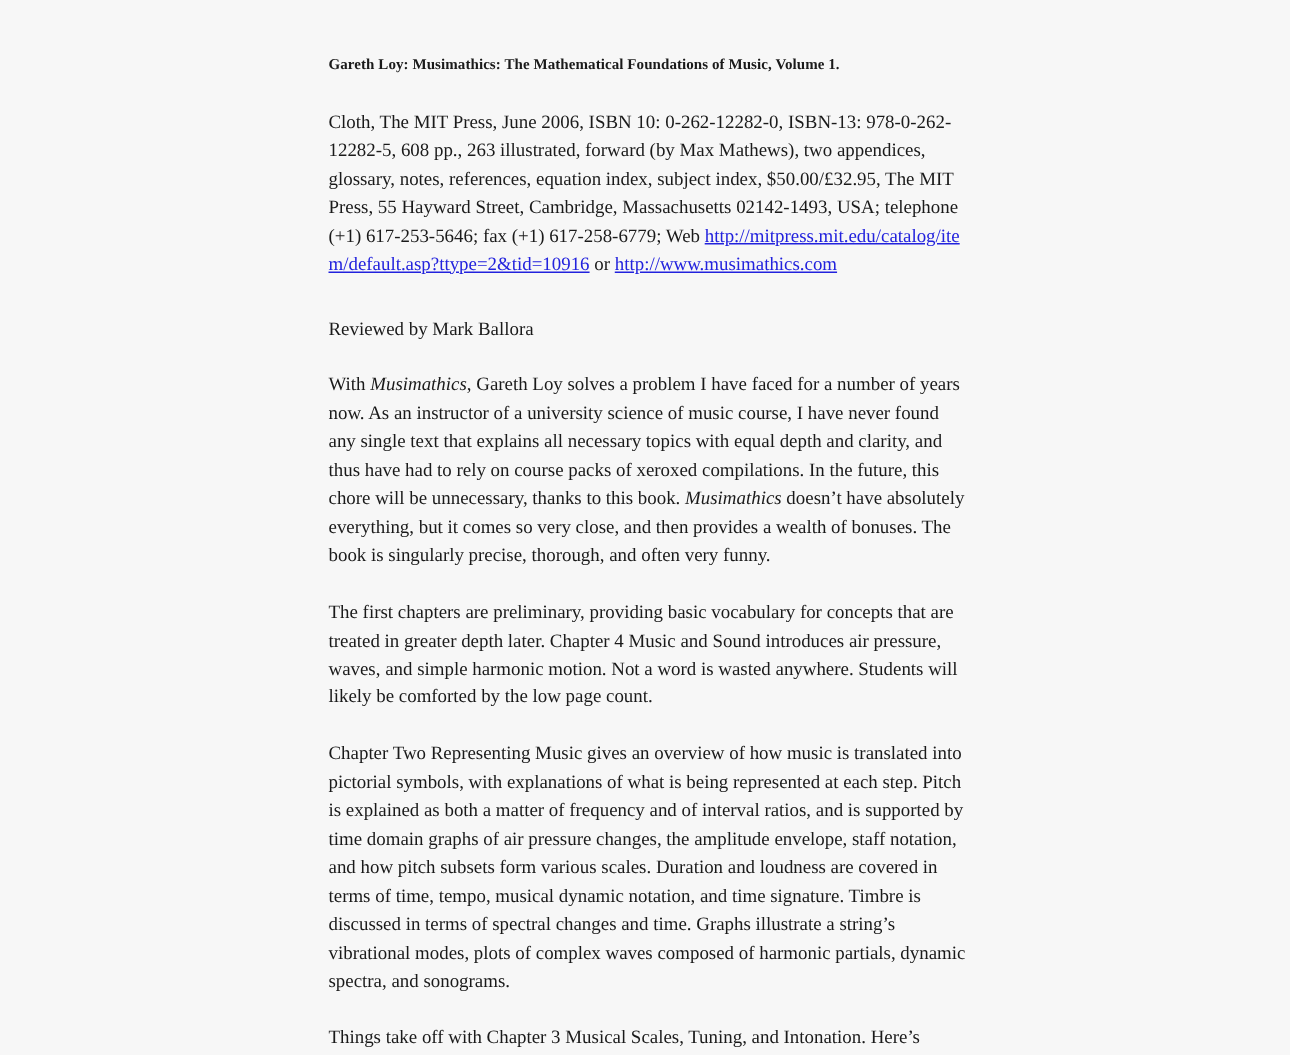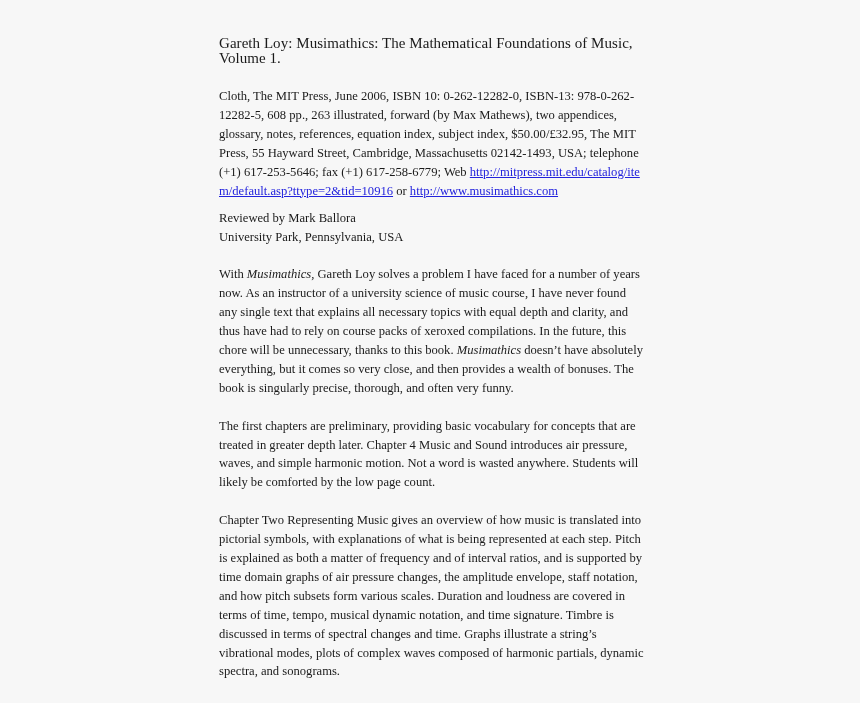--- a/index.html
+++ b/index.html
@@ -22,34 +22,34 @@
     background: #f7f7f7;
     box-sizing: border-box;
   }
   .content {
     position: absolute;
     left: 219px;
     top: 36px;
     width: 426px;
   }
   .doc-title {
-    font-size: 15px;
-    font-weight: normal;
+    font-size: 10px;
+    font-weight: bold;
     line-height: 15px;
     margin: 0 12px 21px 0;
     letter-spacing: 0.05px;
   }
   .block {
     font-size: 12.6px;
     line-height: 18.9px;
     margin: 0 0 17px 0;
     text-align: left;
   }
   .block.citation {
-    margin-bottom: 9px;
+    margin-bottom: 25px;
   }
   .block.reviewer {
     margin-bottom: 18px;
   }
   .para {
     font-size: 12.6px;
     line-height: 18.9px;
     margin: 0 0 19px 0;
     text-align: left;
   }
@@ -74,21 +74,20 @@
   <div class="content">
 
     <h1 class="doc-title">Gareth Loy: Musimathics: The Mathematical Foundations of Music, Volume 1.</h1>
 
     <p class="block citation">
       <span class="inline">Cloth, The MIT Press, June 2006, ISBN 10: 0-262-12282-0, ISBN-13: 978-0-262-12282-5, 608 pp., 263 illustrated, forward (by Max Mathews), two appendices, glossary, notes, references, equation index, subject index, $50.00/£32.95, The MIT Press, 55 Hayward Street, Cambridge, Massachusetts 02142-1493, USA; telephone (+1) 617-253-5646; fax (+1) 617-258-6779; Web </span><span class="doc-link">http://mitpress.mit.edu/catalog/item/default.asp?ttype=2&amp;tid=10916</span><span class="inline"> or </span><span class="doc-link">http://www.musimathics.com</span>
     </p>
 
     <p class="block reviewer">
       <span>Reviewed by Mark Ballora</span><br>
-      <span>University Park, Pennsylvania, USA</span>
     </p>
 
     <div id="body-paragraphs">
         <p class="para"><span>With </span><span class="ital">Musimathics</span><span>, Gareth Loy solves a problem I have faced for a number of years now. As an instructor of a university science of music course, I have never found any single text that explains all necessary topics with equal depth and clarity, and thus have had to rely on course packs of xeroxed compilations. In the future, this chore will be unnecessary, thanks to this book. </span><span class="ital">Musimathics</span><span> doesn’t have absolutely everything, but it comes so very close, and then provides a wealth of bonuses. The book is singularly precise, thorough, and often very funny.</span></p>
         <p class="para"><span>The first chapters are preliminary, providing basic vocabulary for concepts that are treated in greater depth later. Chapter 4 Music and Sound introduces air pressure, waves, and simple harmonic motion. Not a word is wasted anywhere. Students will likely be comforted by the low page count.</span></p>
         <p class="para"><span>Chapter Two Representing Music gives an overview of how music is translated into pictorial symbols, with explanations of what is being represented at each step. Pitch is explained as both a matter of frequency and of interval ratios, and is supported by time domain graphs of air pressure changes, the amplitude envelope, staff notation, and how pitch subsets form various scales. Duration and loudness are covered in terms of time, tempo, musical dynamic notation, and time signature. Timbre is discussed in terms of spectral changes and time. Graphs illustrate a string’s vibrational modes, plots of complex waves composed of harmonic partials, dynamic spectra, and sonograms.</span></p>
         <p class="para"><span>Things take off with Chapter 3 Musical Scales, Tuning, and Intonation. Here’s where everything gets treated down to the fine details. The nature of scales and ratios is discussed as they pertain to equal temperament, just intonation, Pythagorean intonation (and the problems introduced by the syntonic comma), meantone temperament, well temperament, various ethnic and microtonal scales (Hindustani and Partch, to name just two), and fret calculations used by guitar makers. Anything left out of a reader’s tuning background is likely to be covered here.</span></p>
       </div>
 
   </div>

